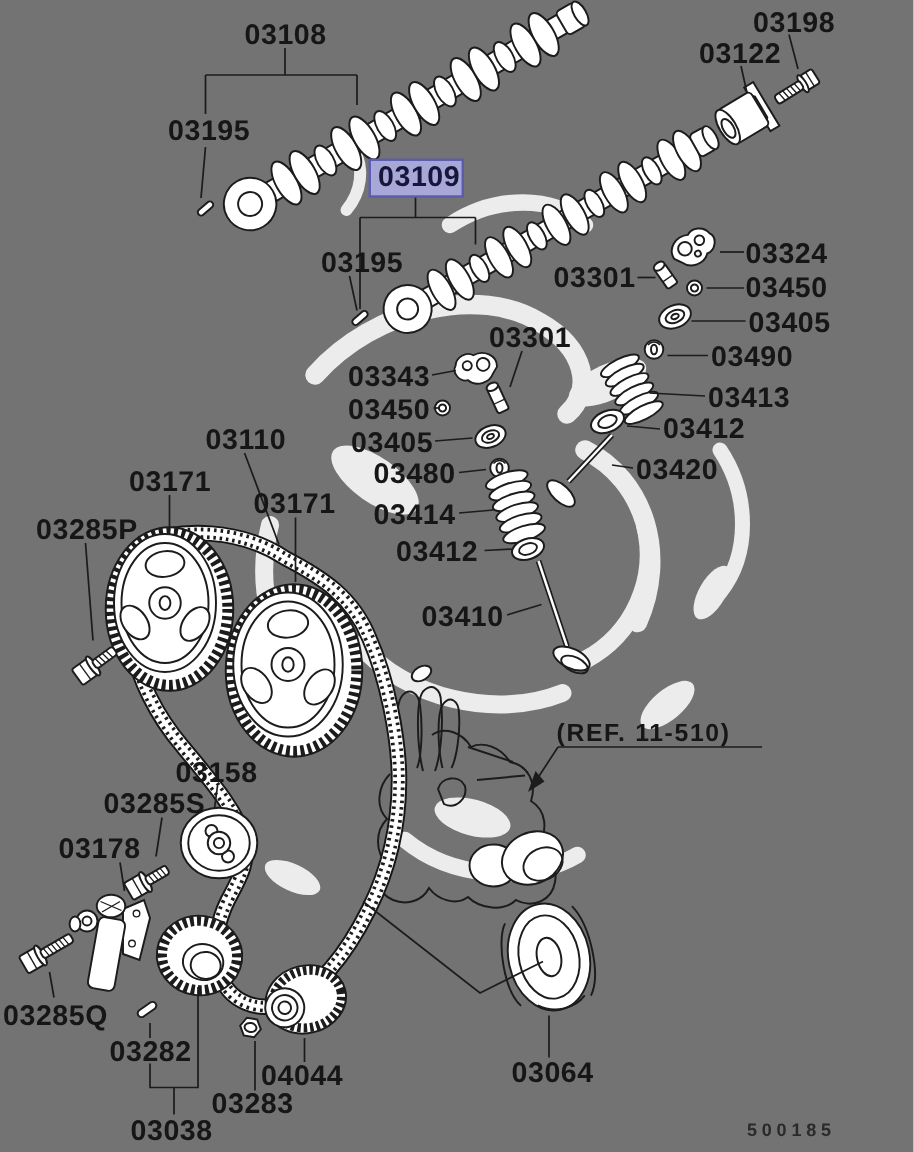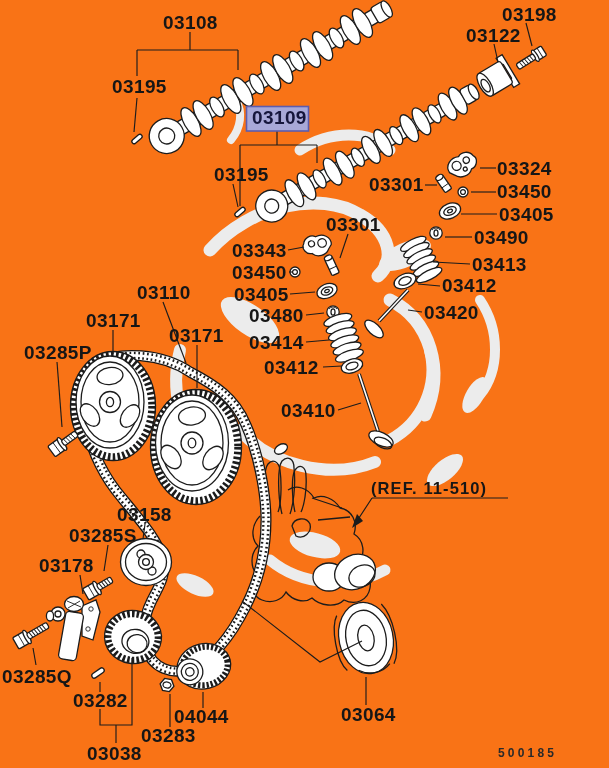--- a/index.html
+++ b/index.html
@@ -1,16 +1,16 @@
 <!DOCTYPE html>
 <html><head>
 <meta charset="utf-8">
 <style>
   html,body{margin:0;padding:0;background:#fff;}
-  .stage{position:relative;width:609px;height:768px;background:#f97316;overflow:hidden;}
+  .stage{position:relative;width:609px;height:768px;background:#737373;overflow:hidden;}
   svg text{font-family:"Liberation Sans","DejaVu Sans",sans-serif;font-weight:bold;fill:#161616;}
   .lbl{font-size:19px;letter-spacing:.4px;}
   .ref{font-size:16.5px;letter-spacing:1.1px;}
   .code{font-size:12px;letter-spacing:3.2px;fill:#2a2a2a;}
   .sel{fill:#16163c;}
   .ln{stroke:#1c1c1c;stroke-width:1.15;fill:none;}
   .pt{stroke:#1c1c1c;stroke-width:1.3;fill:#fff;}
   .ptn{stroke:#1c1c1c;stroke-width:1.3;fill:none;}
   .thin{stroke:#1c1c1c;stroke-width:.9;fill:none;}
   .wm{stroke:#ececec;fill:none;stroke-linecap:round;}

